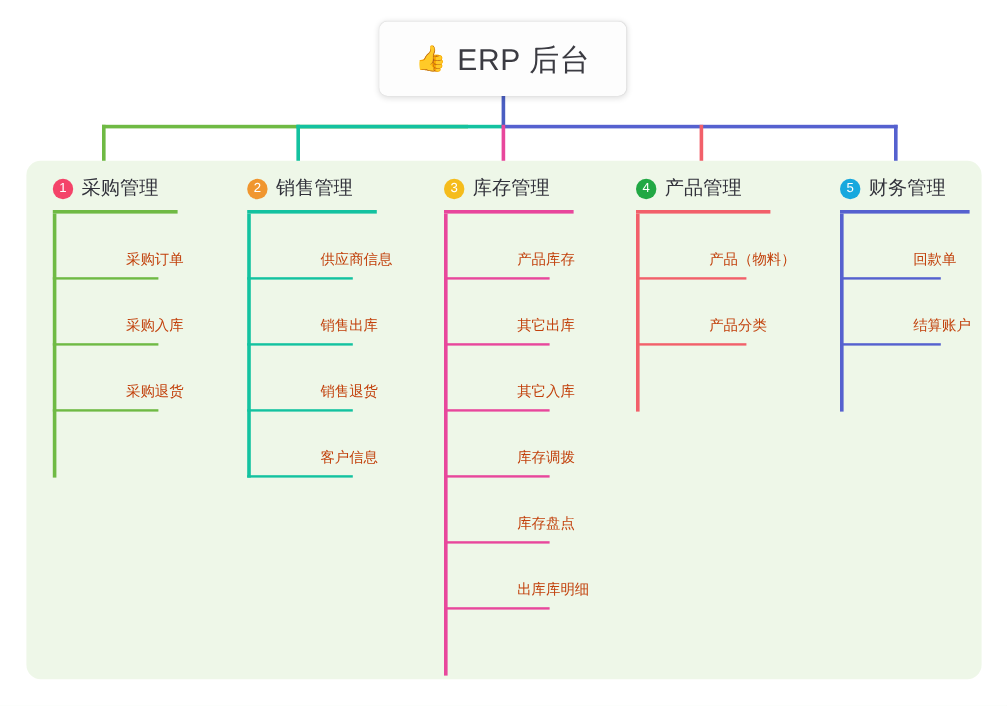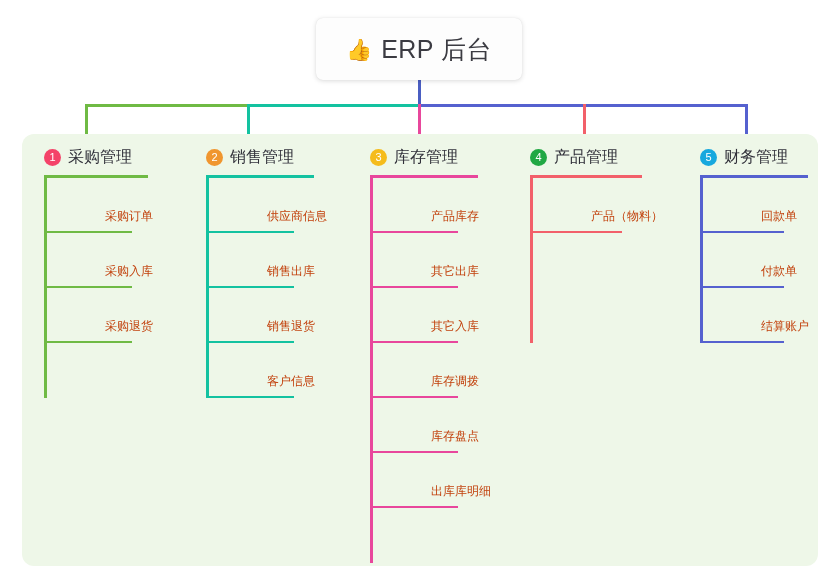--- a/index.html
+++ b/index.html
@@ -238,37 +238,37 @@
         <span class="badge" style="background: rgb(33, 168, 68);">4</span>
         <span class="col-title">产品管理</span>
       </div>
       <div class="head-rule" style="width: 112px; background: rgb(242, 96, 106);"></div>
       <div class="items">
         <div class="spine" style="background: rgb(242, 96, 106); height: 165px;"></div>
         <div class="leaf">
           <span class="leaf-label">产品（物料）</span>
           <div class="leaf-rule" style="width: 92px; background: rgb(242, 96, 106);"></div>
         </div>
+        <div class="leaf">
+          <span class="leaf-label">产品分类</span>
+          <div class="leaf-rule" style="width: 92px; background: rgb(242, 96, 106);"></div>
+        </div>
       </div>
     </div>
     <div class="column" style="left: 700px;">
       <div class="col-head">
         <span class="badge" style="background: rgb(23, 168, 222);">5</span>
         <span class="col-title">财务管理</span>
       </div>
       <div class="head-rule" style="width: 108px; background: rgb(85, 97, 207);"></div>
       <div class="items">
         <div class="spine" style="background: rgb(85, 97, 207); height: 165px;"></div>
         <div class="leaf">
           <span class="leaf-label">回款单</span>
           <div class="leaf-rule" style="width: 84px; background: rgb(85, 97, 207);"></div>
         </div>
         <div class="leaf">
-          <span class="leaf-label">付款单</span>
-          <div class="leaf-rule" style="width: 84px; background: rgb(85, 97, 207);"></div>
-        </div>
-        <div class="leaf">
           <span class="leaf-label">结算账户</span>
           <div class="leaf-rule" style="width: 84px; background: rgb(85, 97, 207);"></div>
         </div>
       </div>
     </div>
   </div>
 
 </body></html>

